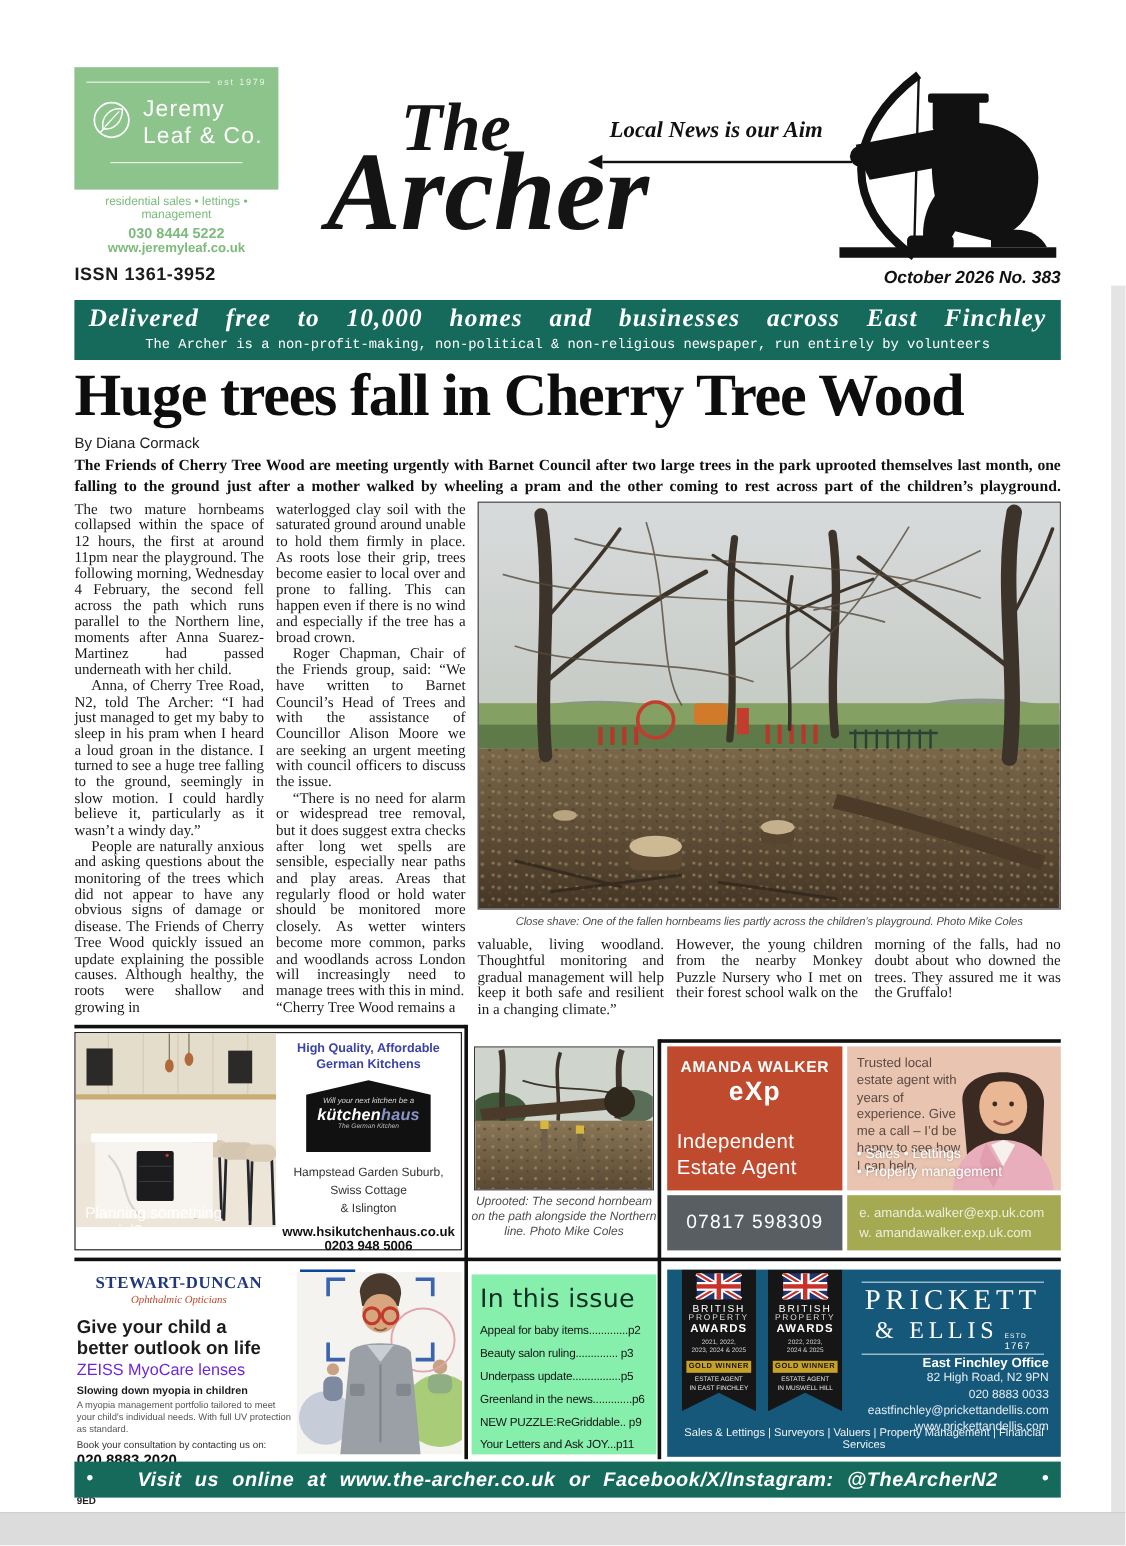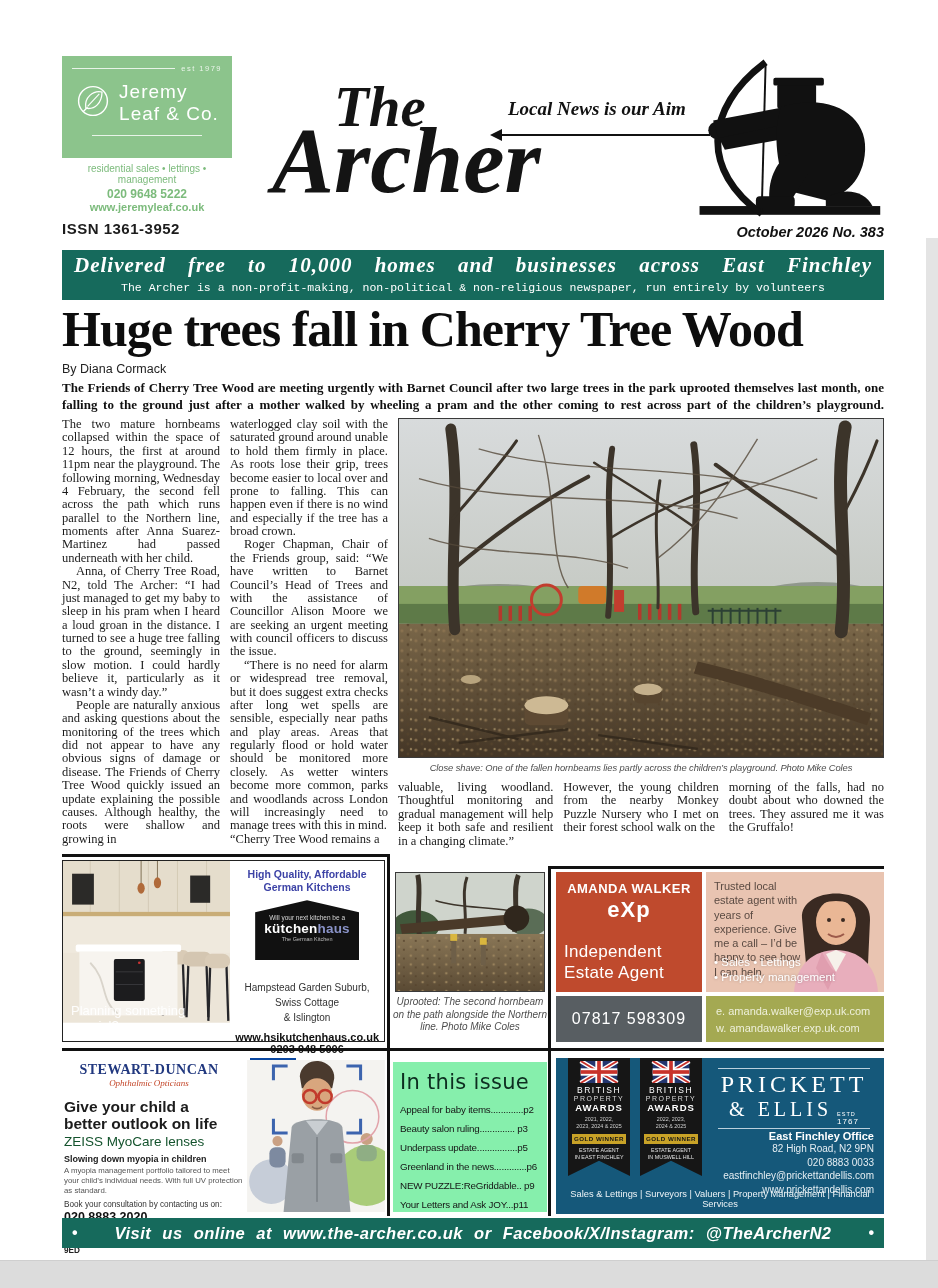--- a/index.html
+++ b/index.html
@@ -54,21 +54,21 @@
 
   
   .hrule, .vrule { position:absolute; background:#111; }
 
   
   .kutchen { position:absolute; left:0; top:804px; width:323px; height:182px; border:1.5px solid #222; display:flex; background:#fff; }
   .k-photo { position:relative; width:186px; height:100%; overflow:hidden; }
   .k-overlay { position:absolute; left:8px; bottom:8px; color:rgba(255,255,255,.92); font-size:13px; font-weight:300; }
   .k-panel { flex:1; padding:7px 5px; text-align:center; }
   .k-head { color:#3d43a6; font-weight:bold; font-size:10.5px; line-height:1.25; }
-  .k-logo { width:118px; height:60px; margin:6px auto 20px; background:#111; color:#fff; clip-path:polygon(50% 0, 94% 20%, 94% 100%, 6% 100%, 6% 20%); padding-top:14px; }
+  .k-logo { width:118px; height:60px; margin:6px auto 10px; background:#111; color:#fff; clip-path:polygon(50% 0, 94% 20%, 94% 100%, 6% 100%, 6% 20%); padding-top:14px;font-style:italic; }
   .k-logo-intro { font-size:6.5px; color:#d8d8d8; }
   .k-logo-name { font-size:13.5px; font-weight:bold; letter-spacing:.2px; }
   .k-logo-name .lite { color:#8a93c8; font-weight:bold; }
   .k-logo-sub { font-size:5.5px; color:#bdbdbd; }
   .k-areas { font-size:10px; color:#333; line-height:1.5; }
   .k-web { font-size:11px; font-weight:bold; color:#111; margin-top:6px; }
   .k-phone { font-size:11px; font-weight:bold; color:#111; }
 
   
   .mid-col { position:absolute; left:331px; top:816px; width:154px; }
@@ -91,21 +91,21 @@
   
   .stewart { position:absolute; left:0; top:1002px; width:323px; height:156px; background:#fff; }
   .sd-name { position:absolute; left:12px; top:4px; width:150px; text-align:center; }
   .sd-name-main { font-family:"Liberation Serif",serif; font-weight:700; font-size:14px; letter-spacing:.5px; color:#21387f; }
   .sd-name-sub { font-family:"Liberation Serif",serif; font-style:italic; font-size:9px; color:#c4472a; }
   .zeiss { position:absolute; left:186px; top:0; width:50px; text-align:center; }
   .zeiss-box { width:46px; height:26px; margin:0 auto; background:#0a47a1; color:#fff; font-weight:bold; font-size:12px; letter-spacing:1.5px; line-height:26px; border-radius:0 0 23px 23px / 0 0 12px 12px; }
   .zeiss-tag { font-size:7.5px; color:#222; font-weight:bold; margin-top:2px; }
   .sd-text { position:absolute; left:2px; top:40px; width:180px; }
   .sd-h { font-size:15.5px; font-weight:bold; color:#1c1c1c; line-height:1.12; }
-  .sd-prod { font-size:13.5px; color:#14532d; margin-top:1px; }
+  .sd-prod { font-size:13.5px; color:#6d28d9; margin-top:1px; }
   .sd-bold { font-size:9px; font-weight:bold; color:#1c1c1c; margin-top:5px; }
   .sd-body { font-size:7.8px; color:#555; line-height:1.3; margin-top:2px; }
   .sd-cta { font-size:8.2px; color:#333; margin-top:4px; }
   .sd-phone { font-size:12.5px; font-weight:bold; color:#111; margin-top:1px; }
   .sd-email { font-size:11px; font-weight:bold; color:#111; }
   .sd-addr { font-size:8.2px; font-weight:bold; color:#222; margin-top:1px; }
   .boy-svg { position:absolute; right:0; top:2px; width:138px; height:152px; }
 
   
   .issuebox { position:absolute; left:331px; top:1006px; width:154px; height:150px; background:#86efac; padding:8px 7px; }
@@ -164,21 +164,21 @@
               </svg>
           </span>
           <span class="jl-names">
             <span>Jeremy</span><br>
             <span>Leaf &amp; Co.</span>
           </span>
         </div>
         <div class="jl-rule2"></div>
       </div>
       <div class="jl-services">residential sales • lettings • management</div>
-      <div class="jl-phone">020 9648 5222</div>
+      <div class="jl-phone">030 8444 5222</div>
       <div class="jl-web">www.jeremyleaf.co.uk</div>
     </div>
 
     <div class="mast-the">The</div>
     <div class="mast-archer">Archer</div>
     <div class="mast-tagline">Local News is our Aim</div>
     <div class="mast-arrow"></div>
 
     <svg class="archer-svg" viewBox="0 0 210 168">
       <rect x="16" y="152" width="186" height="9" fill="#111"></rect>

